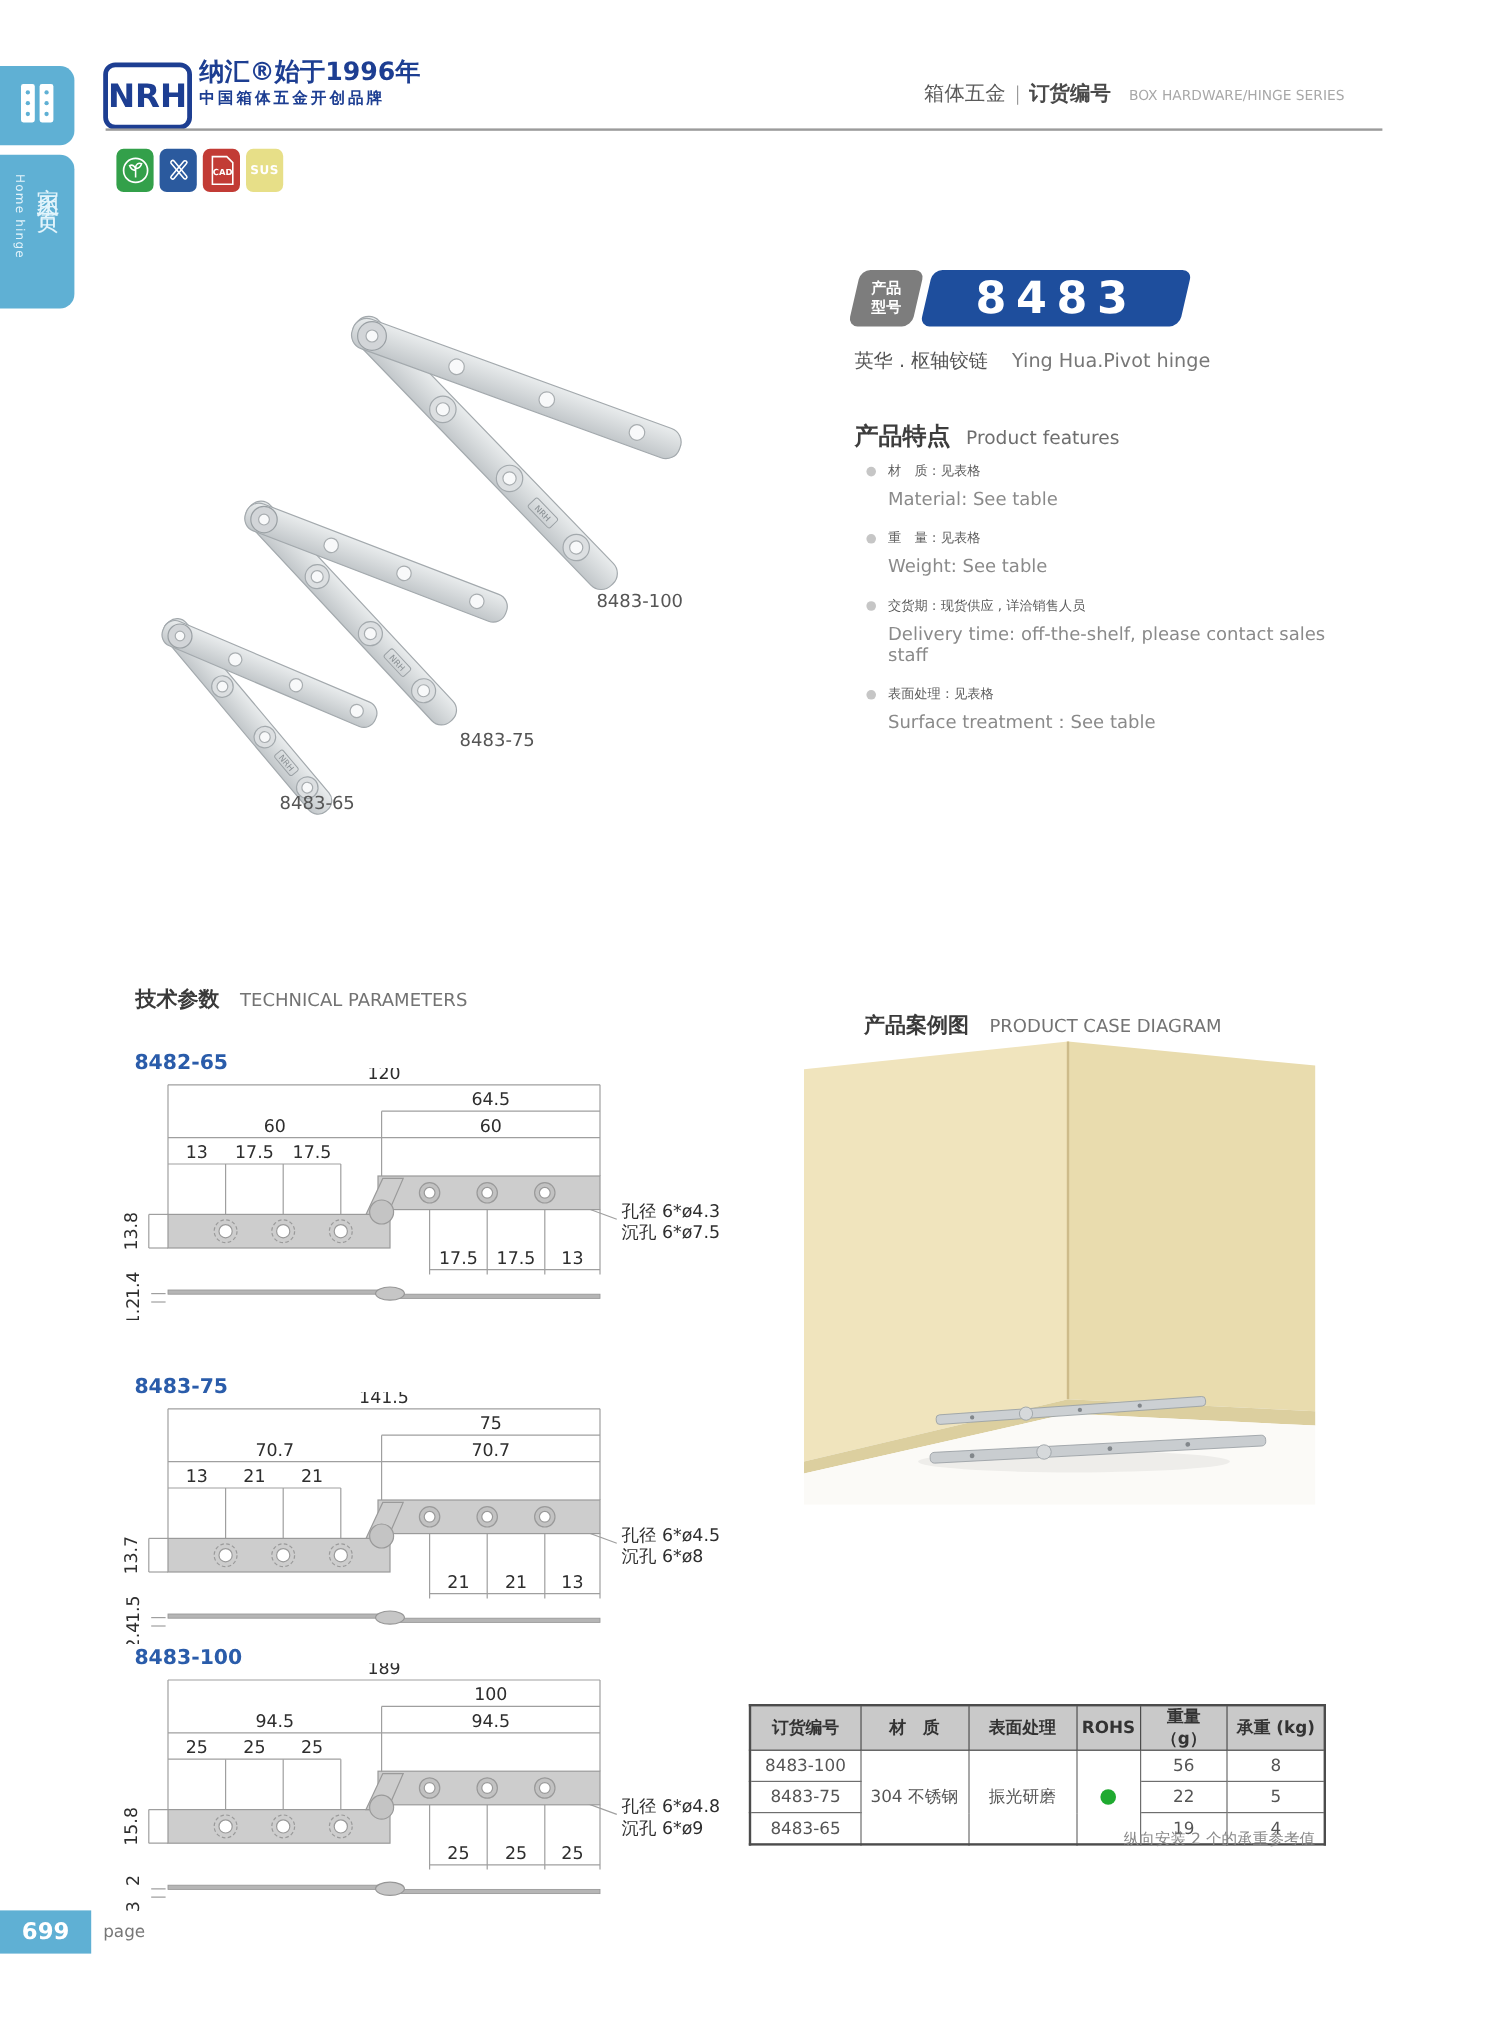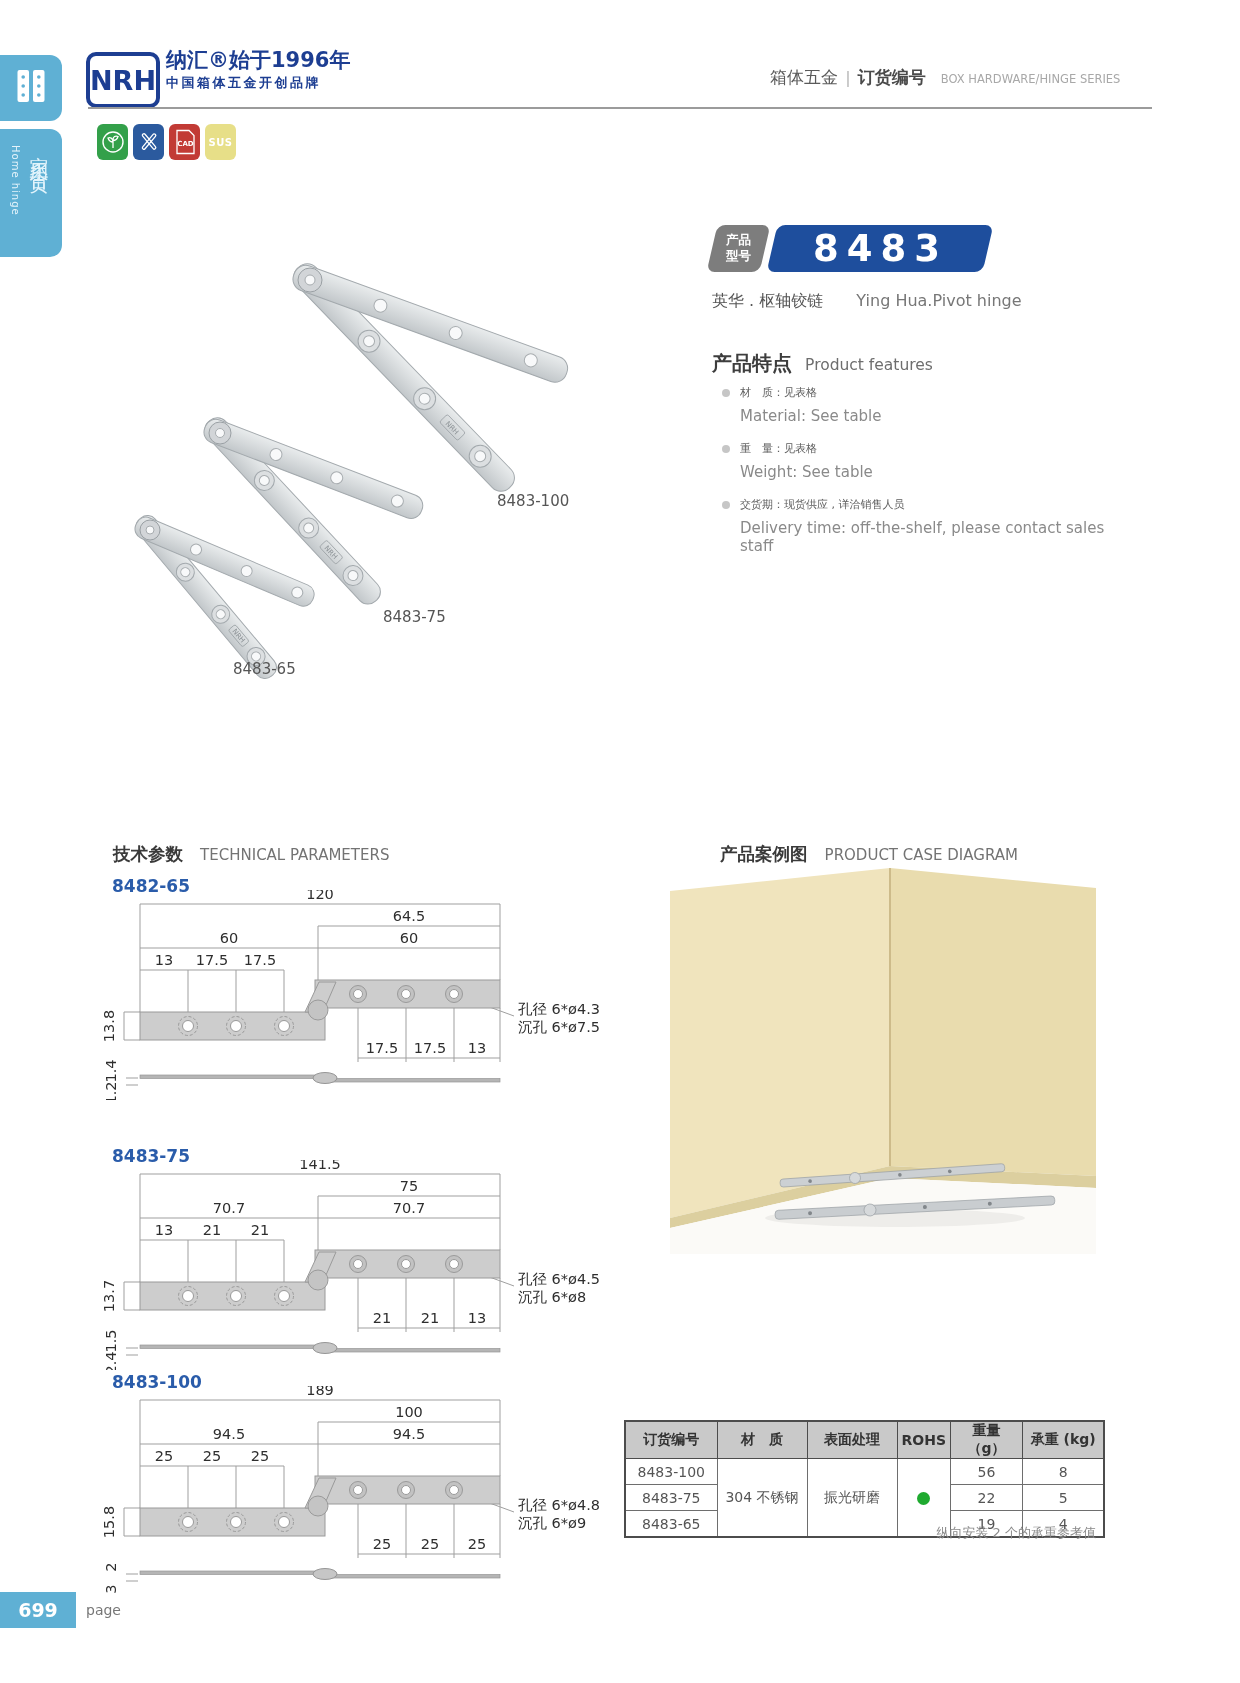--- a/index.html
+++ b/index.html
@@ -38,21 +38,21 @@
 
   
   .mbadge-gray{left:712px;top:225px;width:53px;height:47px;background:#7d7d7d;border-radius:8px;
                transform:skewX(-13deg);display:flex;align-items:center;justify-content:center;}
   .mbadge-gray .txt{transform:skewX(13deg);color:#fff;font-size:12.5px;font-weight:bold;
                     line-height:1.3;text-align:center;}
   .mbadge-blue{left:772px;top:225px;width:216px;height:47px;background:#1e4e9d;border-radius:8px;
                transform:skewX(-13deg);display:flex;align-items:center;justify-content:center;}
   .mbadge-blue .txt{transform:skewX(13deg);color:#fff;font-size:37px;font-weight:bold;letter-spacing:8px;}
   .pname{left:712px;top:291px;font-size:16px;color:#555;white-space:nowrap;}
-  .pname .en{color:#777;margin-left:28px;}
+  .pname .en{color:#777;margin-left:15px;}
 
   
   .feat-title{left:712px;top:350px;white-space:nowrap;}
   .feat-title .cn{font-size:20px;font-weight:bold;color:#3d3d3d;}
   .feat-title .en{font-size:15.5px;color:#6e6e6e;margin-left:8px;}
   .feat-list{left:722px;top:384px;width:420px;}
   .feat-item{margin-bottom:15px;}
   .feat-cn{font-size:11px;color:#5d5d5d;line-height:18px;}
   .bullet{display:inline-block;width:8px;height:8px;border-radius:50%;background:#c6c6c6;
           margin-right:10px;vertical-align:middle;}
@@ -277,23 +277,27 @@
     <div class="feat-en">Material: See table</div>
   </div>
   <div class="feat-item">
     <div class="feat-cn"><span class="bullet"></span><span>重　量：见表格</span></div>
     <div class="feat-en">Weight: See table</div>
   </div>
   <div class="feat-item">
     <div class="feat-cn"><span class="bullet"></span><span>交货期：现货供应 , 详洽销售人员</span></div>
     <div class="feat-en">Delivery time: off-the-shelf, please contact sales staff</div>
   </div>
-</div>
-
-<div class="abs sec-head" style="left:113px;top:842px;">
+  <div class="feat-item">
+    <div class="feat-cn"><span class="bullet"></span><span>表面处理：见表格</span></div>
+    <div class="feat-en">Surface treatment：See table</div>
+  </div>
+</div>
+
+<div class="abs sec-head" style="left:113px;top:820px;">
   <span class="cn">技术参数</span>
   <span class="en">TECHNICAL PARAMETERS</span>
 </div>
 <div class="abs sec-head" style="left:720px;top:842px;">
   <span class="cn">产品案例图</span>
   <span class="en">PRODUCT CASE DIAGRAM</span>
 </div>
 
 <svg class="abs" style="left:660px;top:866px;" width="440" height="388" viewBox="0 0 440 388">
   <g>

